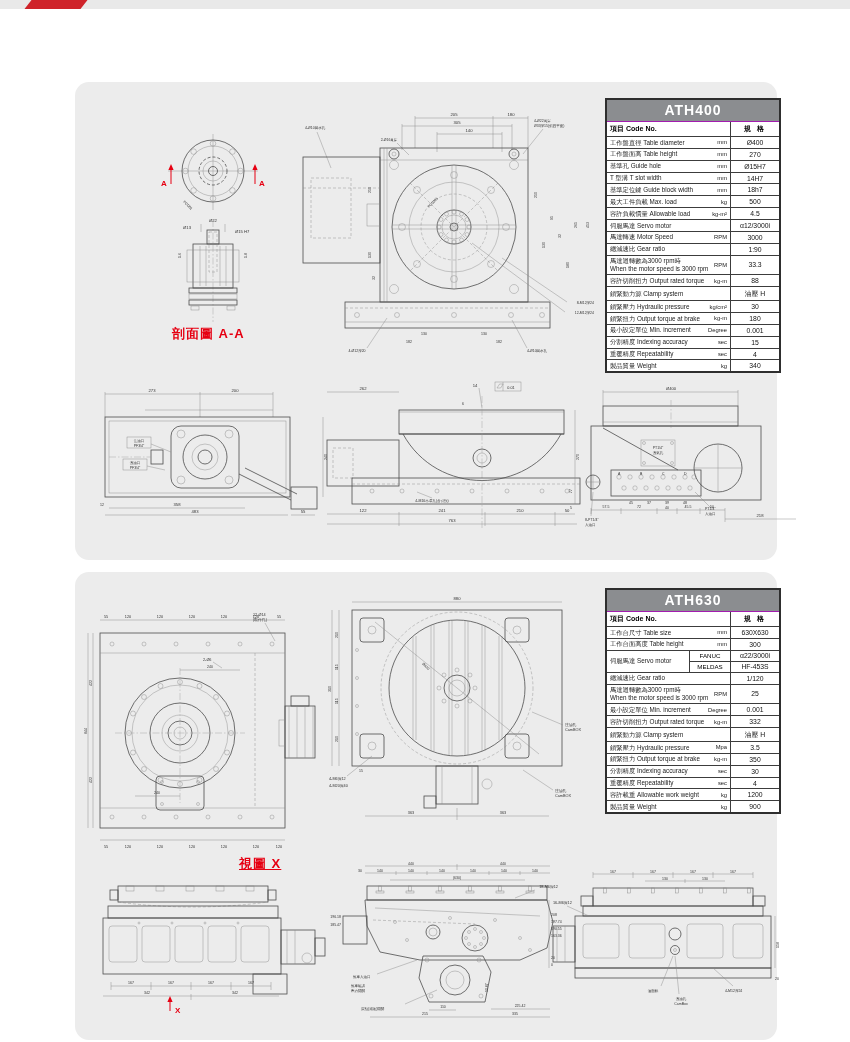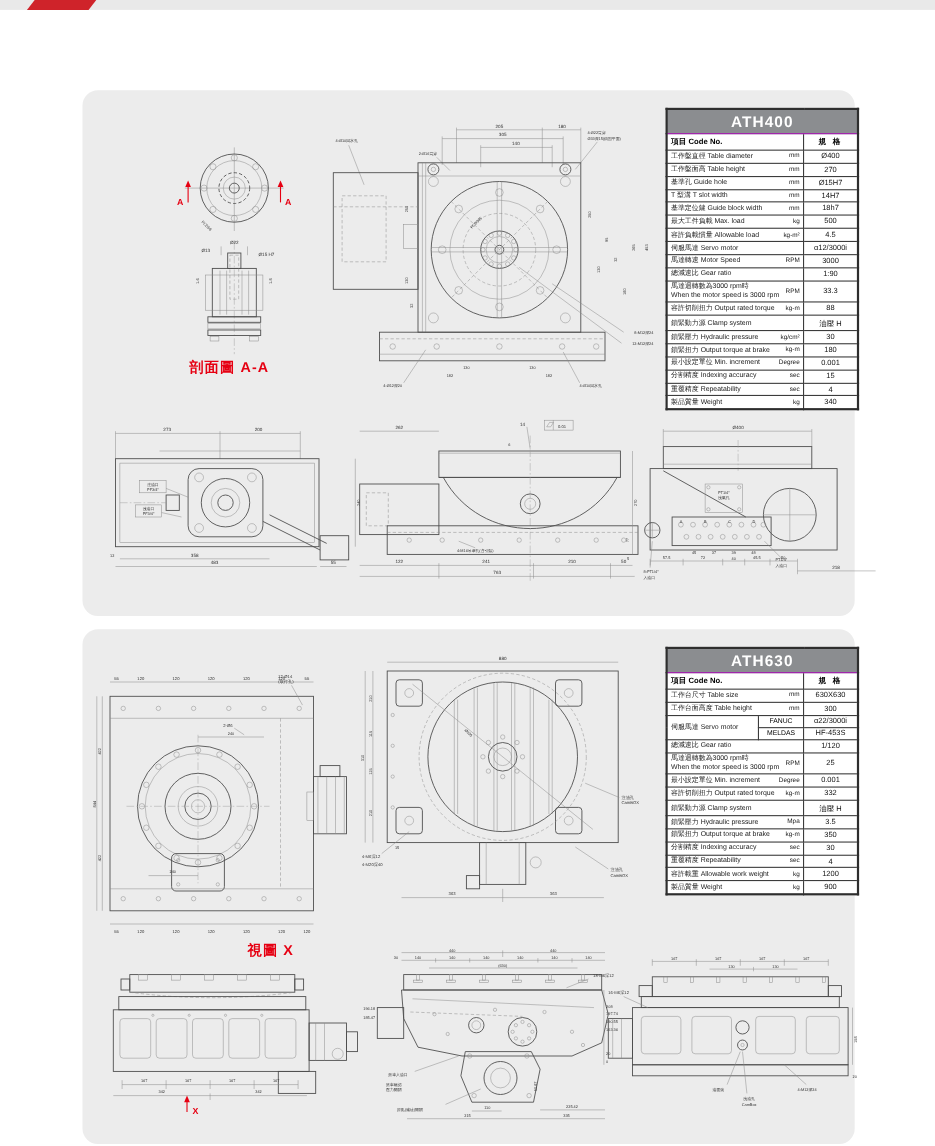--- a/index.html
+++ b/index.html
@@ -645,21 +645,21 @@
         <text x="7" y="78" class="t35" transform="rotate(-90 7 78)">422</text>
         <text x="7" y="175" class="t35" transform="rotate(-90 7 175)">422</text>
         <text x="2" y="126" class="t35" transform="rotate(-90 2 126)">844</text>
         <text x="125" y="60" text-anchor="middle" class="t35">240</text>
         <text x="72" y="186" text-anchor="middle" class="t35">240</text>
         <text x="168" y="8" class="t38">12-Ø14</text>
         <text x="168" y="13" class="t38">(取付孔)</text>
         <text x="118" y="53" class="t38">2-Ø6</text>
       </svg>
     </div>
-    <div class="cap" style="left:150px;top:283px;">視圖 X</div>
+    <div class="cap" style="left:164px;top:283px;text-decoration:underline;">視圖 X</div>
 
     <div class="dwg" style="left:252px;top:22px;">
       <svg width="270" height="260" viewBox="0 0 270 260">
         <g>
           <rect x="25" y="16" width="210" height="156" class="ln"></rect>
           <rect x="33" y="24" width="24" height="24" rx="3" class="ln"></rect>
             <circle cx="45" cy="36" r="4" class="thin"></circle>
           <rect x="178" y="24" width="24" height="24" rx="3" class="ln"></rect>
             <circle cx="190" cy="36" r="4" class="thin"></circle>
           <rect x="33" y="140" width="24" height="24" rx="3" class="ln"></rect>

